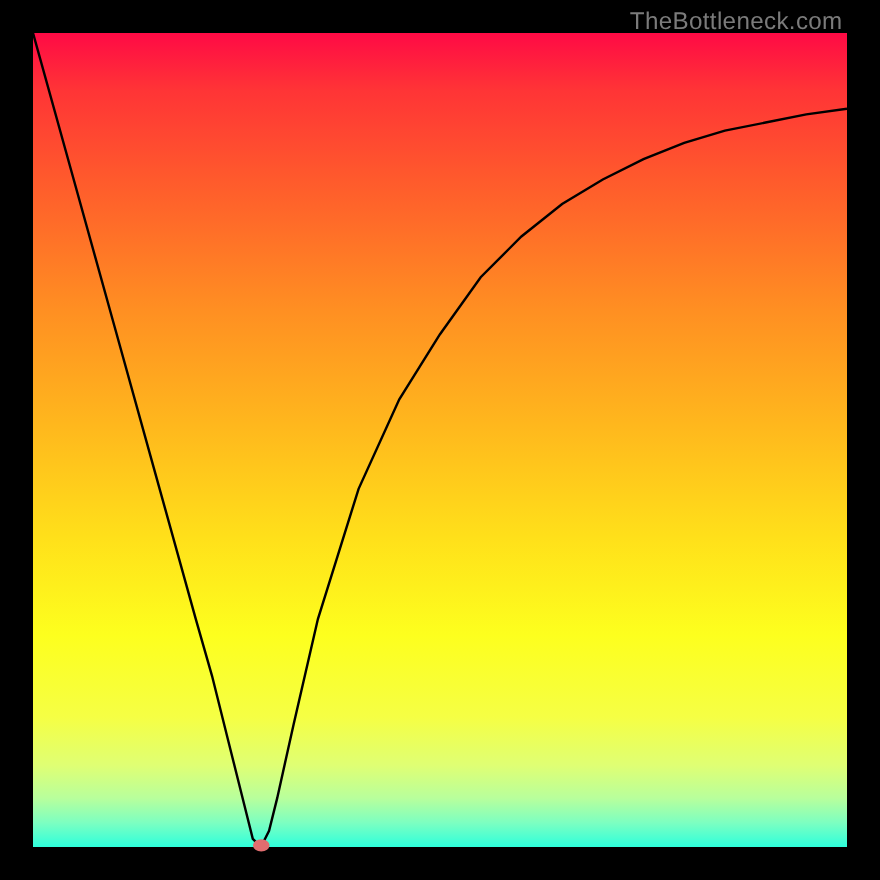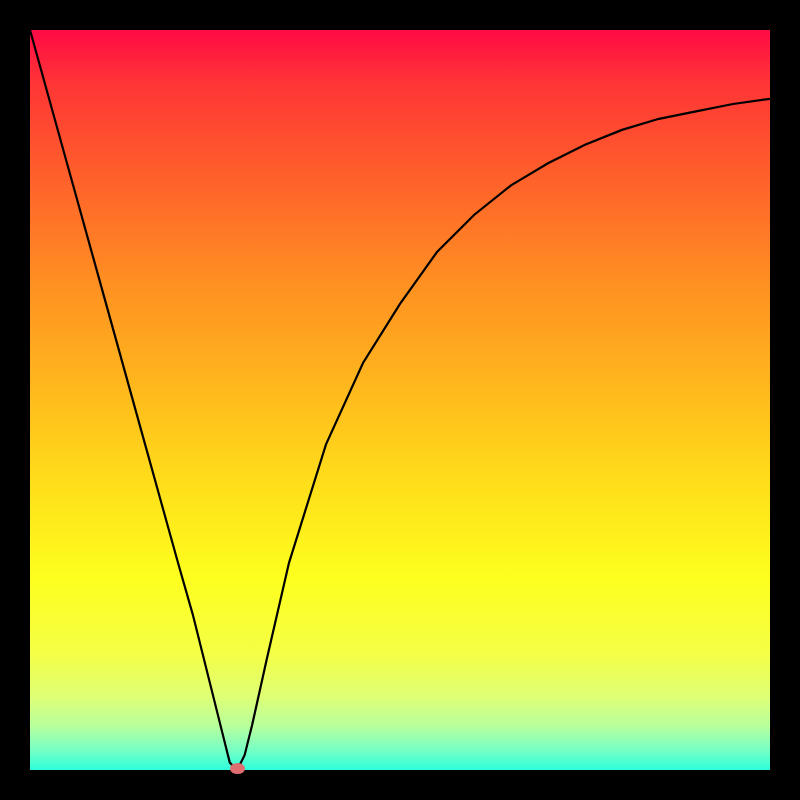--- a/index.html
+++ b/index.html
@@ -70,14 +70,15 @@
   <div class="plot-area">
 
     <svg class="curve" viewBox="0 0 740 740" preserveAspectRatio="none">
       <path id="curve-path" d="M0.00 0.00 L37.00 133.20 L74.00 266.40 L111.00 399.60 L148.00 532.80 L162.80 584.60 L177.60 643.80 L192.40 703.00 L199.80 732.60 L207.20 740.00 L214.60 725.20 L222.00 695.60 L236.80 629.00 L259.00 532.80 L296.00 414.40 L333.00 333.00 L370.00 273.80 L407.00 222.00 L444.00 185.00 L481.00 155.40 L518.00 133.20 L555.00 114.70 L592.00 99.90 L629.00 88.80 L666.00 81.40 L703.00 74.00 L740.00 68.82" stroke="#000" stroke-width="2.2" fill="none"></path>
     </svg>
 
     <div id="marker" class="marker" style="left: 199.7px; top: 733px; background: rgb(224, 109, 111);"></div>
 
   </div>
 
+  <div class="watermark">TheBottleneck.com</div>
 
 </div>
 
 </body></html>

